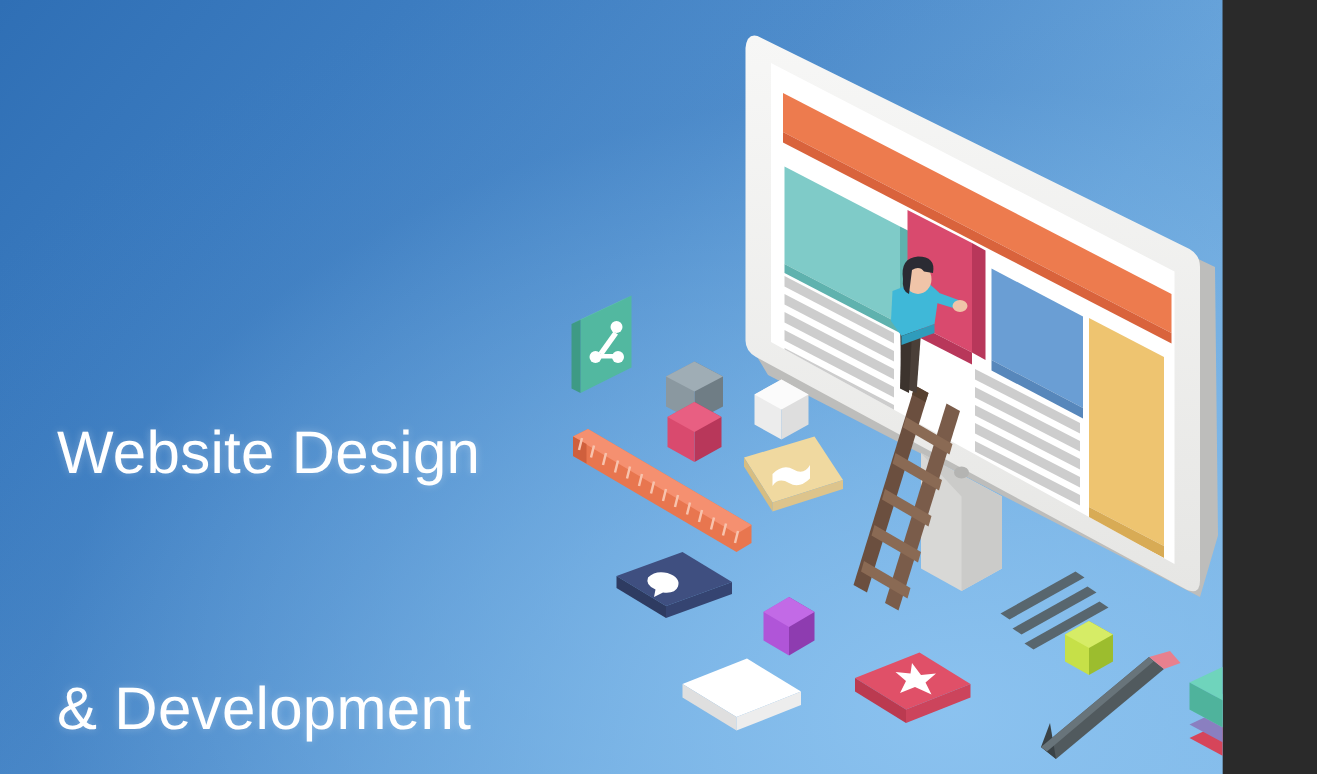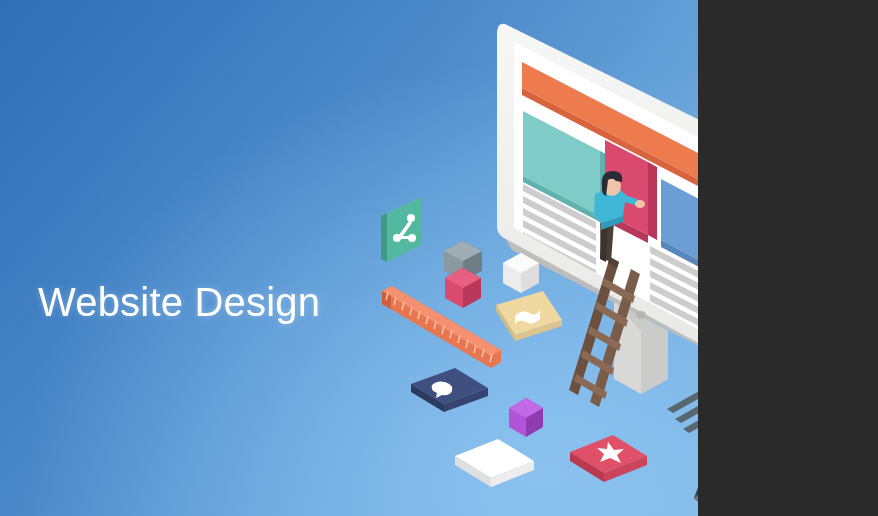--- a/index.html
+++ b/index.html
@@ -2,21 +2,21 @@
 <html><head>
 <meta charset="utf-8">
 <style>
   html, body {
     margin: 0;
     padding: 0;
     background: #2a2a2a;
   }
   #banner {
     position: relative;
-    width: 698px;
+    width: 815px;
     height: 516px;
     overflow: hidden;
     font-family: "Liberation Sans", sans-serif;
     background:
       radial-gradient(120% 130% at 78% 92%, rgba(140,195,240,0.95) 0%, rgba(126,184,233,0.55) 32%, rgba(74,134,196,0.10) 62%, rgba(53,112,180,0.0) 80%),
       linear-gradient(130deg, #2f6fb5 0%, #3c7cc0 22%, #4f8dcc 45%, #6aa6dc 68%, #86bde9 100%);
   }
   #headline {
     position: absolute;
     left: 38px;
@@ -259,15 +259,16 @@
       <path d="M 793 473 L 831 455 L 872 477 L 834 495 Z" fill="#6fd4bc"></path>
       <path d="M 793 455 L 831 437 L 872 459 L 834 477 Z" fill="#6fd4bc"></path>
       <path d="M 793 455 L 834 477 L 834 495 L 793 473 Z" fill="#4fb39c"></path>
       <path d="M 834 477 L 872 459 L 872 477 L 834 495 Z" fill="#5ec2ab"></path>
       <path d="M 822 456 Q 817 450 825 448 Q 830 447 832 451 Q 837 448 842 452 Q 847 457 838 462 Q 831 466 827 464 Q 820 461 822 456 Z" fill="#ffffff"></path>
     </g>
   </svg>
 
   <div id="headline">
     <span class="hl-line">Website Design</span>
+    <span class="hl-line">&amp; Development</span>
   </div>
 
 </div>
 
 </body></html>

